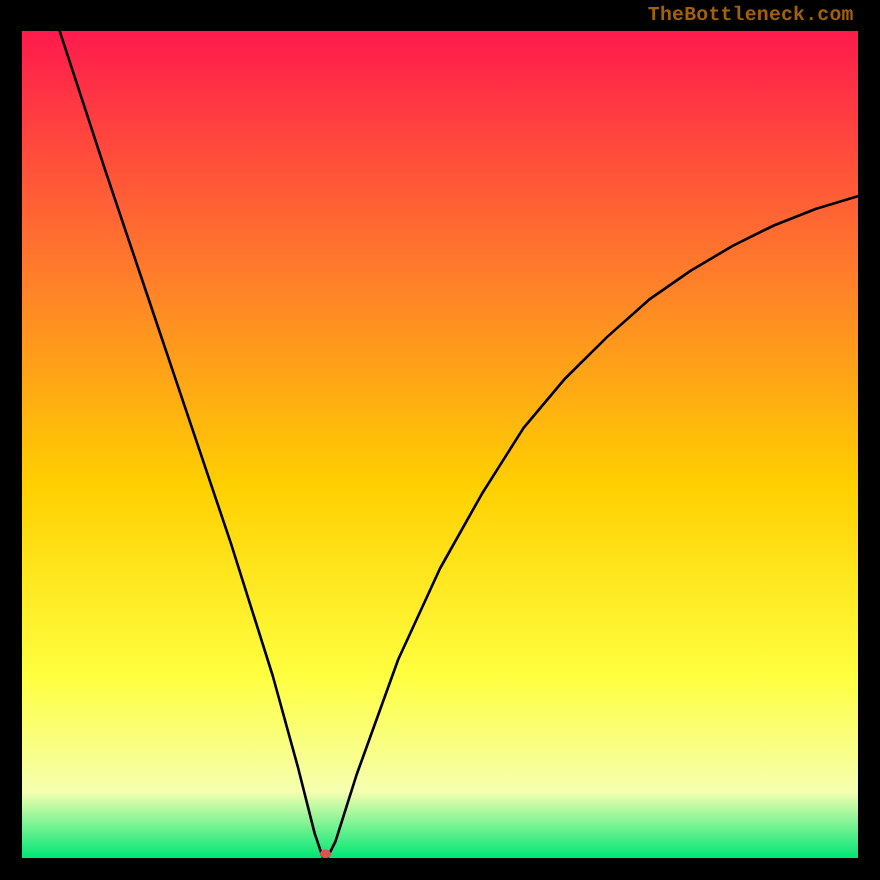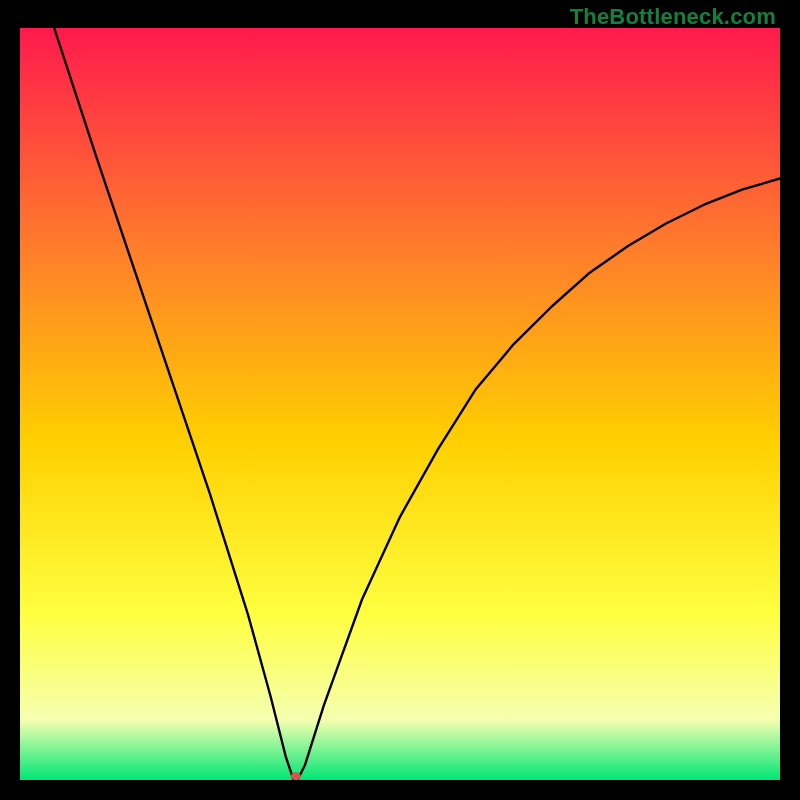--- a/index.html
+++ b/index.html
@@ -22,24 +22,24 @@
     position: absolute;
     left: 0;
     top: 0;
     width: 760px;
     height: 752px;
   }
   .watermark {
     position: absolute;
     top: 4px;
     right: 24px;
-    font-family: Liberation Sans, sans-serif;
-    font-size: 22px;
+    font-family: Liberation Mono, monospace;
+    font-size: 18px;
     font-weight: 600;
-    color: #15803d;
+    color: #a16207;
     letter-spacing: 0.2px;
   }
   svg {
     display: block;
   }
 </style>
 </head>
 <body>
 
 <div class="watermark">TheBottleneck.com</div>

